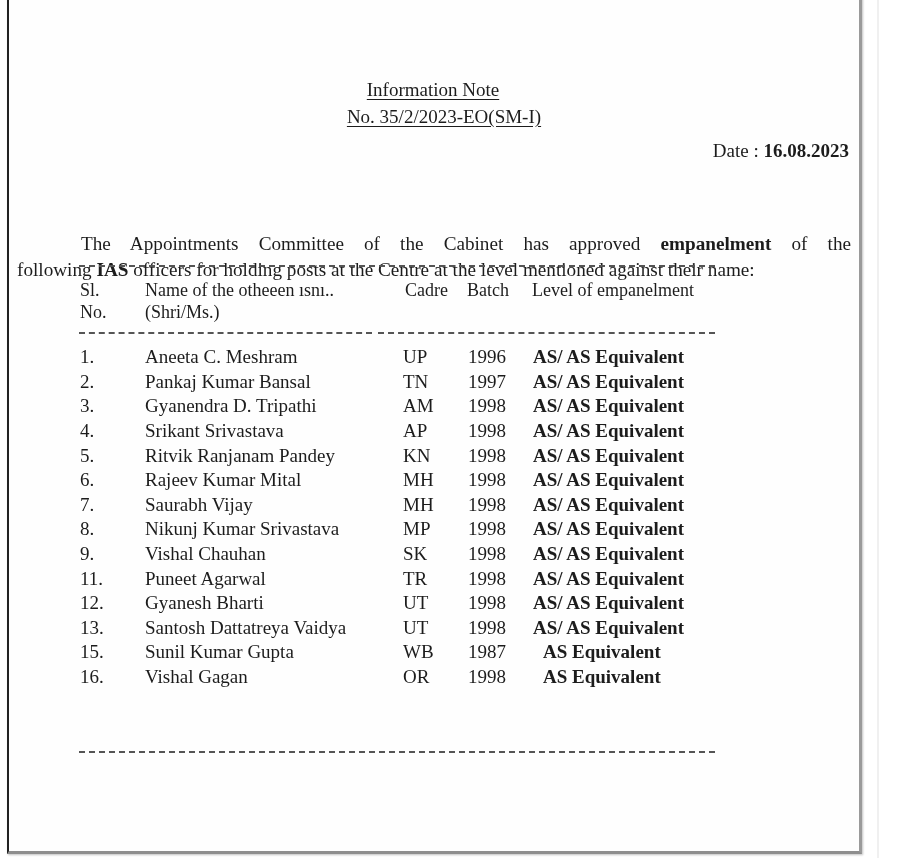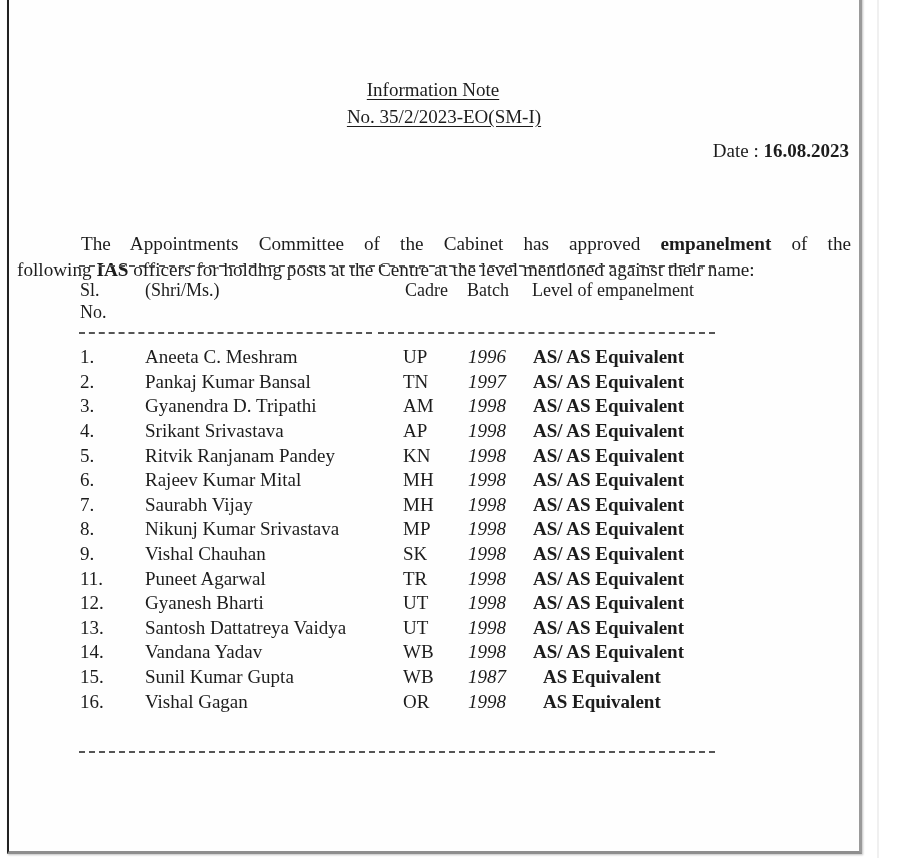--- a/index.html
+++ b/index.html
@@ -91,21 +91,21 @@
     table.rows td {
       padding: 0;
       height: 24.6px;
       line-height: 22px;
       white-space: nowrap;
       vertical-align: middle;
     }
     td.c-sl { width: 65px; }
     td.c-name { width: 258px; }
     td.c-cadre { width: 65px; }
-    td.c-batch { width: 65px; font-style: italic; }
+    td.c-batch { width: 65px; }
     td.c-level { width: 200px; font-weight: bold; }
     td.c-level.indented { padding-left: 10px; }
   </style>
 </head>
 <body>
 
 <div class="page"></div>
 <div class="side-strip"></div>
 
 <div class="title t1">Information Note</div>
@@ -120,20 +120,21 @@
   <span><span>following </span><b>IAS</b><span> officers for holding posts at the Centre at the level mentioned against their name:</span></span>
 </div>
 
 <div class="dashline" style="left:79px; top:265px; width:636px;"></div>
 
 <div class="th" style="left:80px; top:279px;">
   <div>Sl.</div>
   <div>No.</div>
 </div>
 <div class="th" style="left:145px; top:279px;">
+  <div>Name of the otheeen ısnı..</div>
   <div>(Shri/Ms.)</div>
 </div>
 <div class="th" style="left:405px; top:279px;">Cadre</div>
 <div class="th" style="left:467px; top:279px;">Batch</div>
 <div class="th" style="left:532px; top:279px;">Level of empanelment</div>
 
 <div class="dashline" style="left:79px; top:332px; width:293px;"></div>
 <div class="dashline" style="left:378px; top:332px; width:337px;"></div>
 
 <table class="rows">
@@ -212,27 +213,20 @@
         <td class="c-sl">12.</td>
         <td class="c-name">Gyanesh Bharti</td>
         <td class="c-cadre">UT</td>
         <td class="c-batch">1998</td>
         <td class="c-level">AS/ AS Equivalent</td>
       </tr>
       <tr>
         <td class="c-sl">13.</td>
         <td class="c-name">Santosh Dattatreya Vaidya</td>
         <td class="c-cadre">UT</td>
-        <td class="c-batch">1998</td>
-        <td class="c-level">AS/ AS Equivalent</td>
-      </tr>
-      <tr>
-        <td class="c-sl">14.</td>
-        <td class="c-name">Vandana Yadav</td>
-        <td class="c-cadre">WB</td>
         <td class="c-batch">1998</td>
         <td class="c-level">AS/ AS Equivalent</td>
       </tr>
       <tr>
         <td class="c-sl">15.</td>
         <td class="c-name">Sunil Kumar Gupta</td>
         <td class="c-cadre">WB</td>
         <td class="c-batch">1987</td>
         <td class="c-level indented">AS Equivalent</td>
       </tr>

